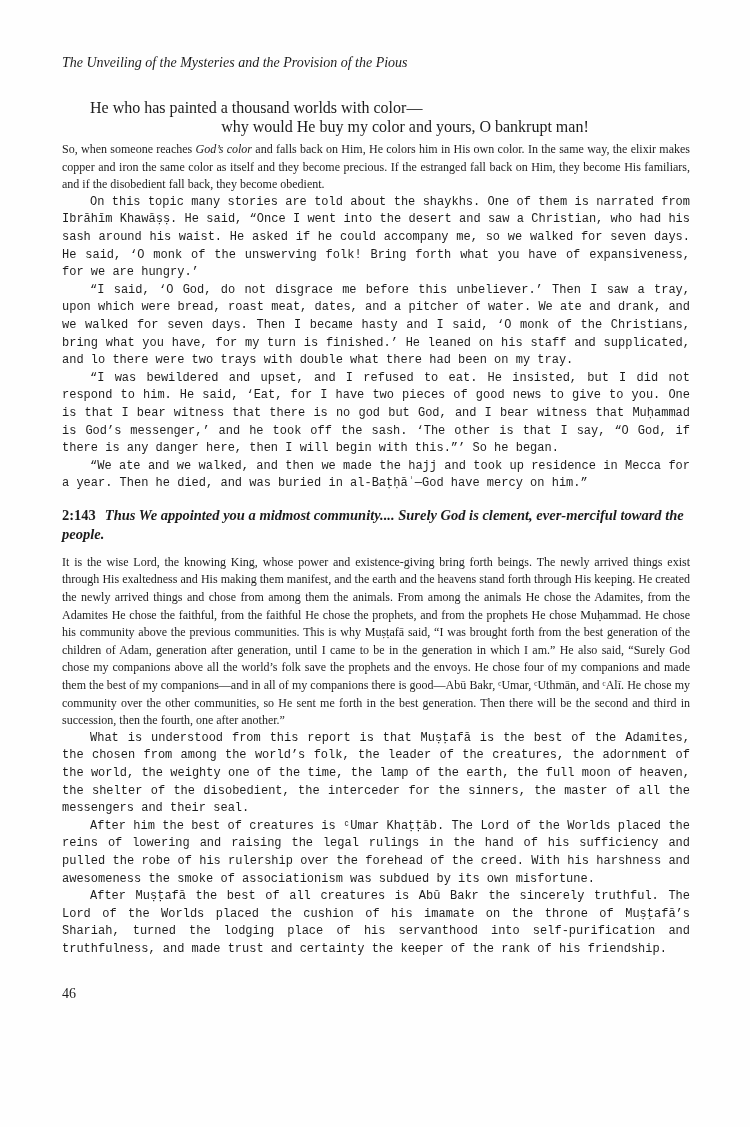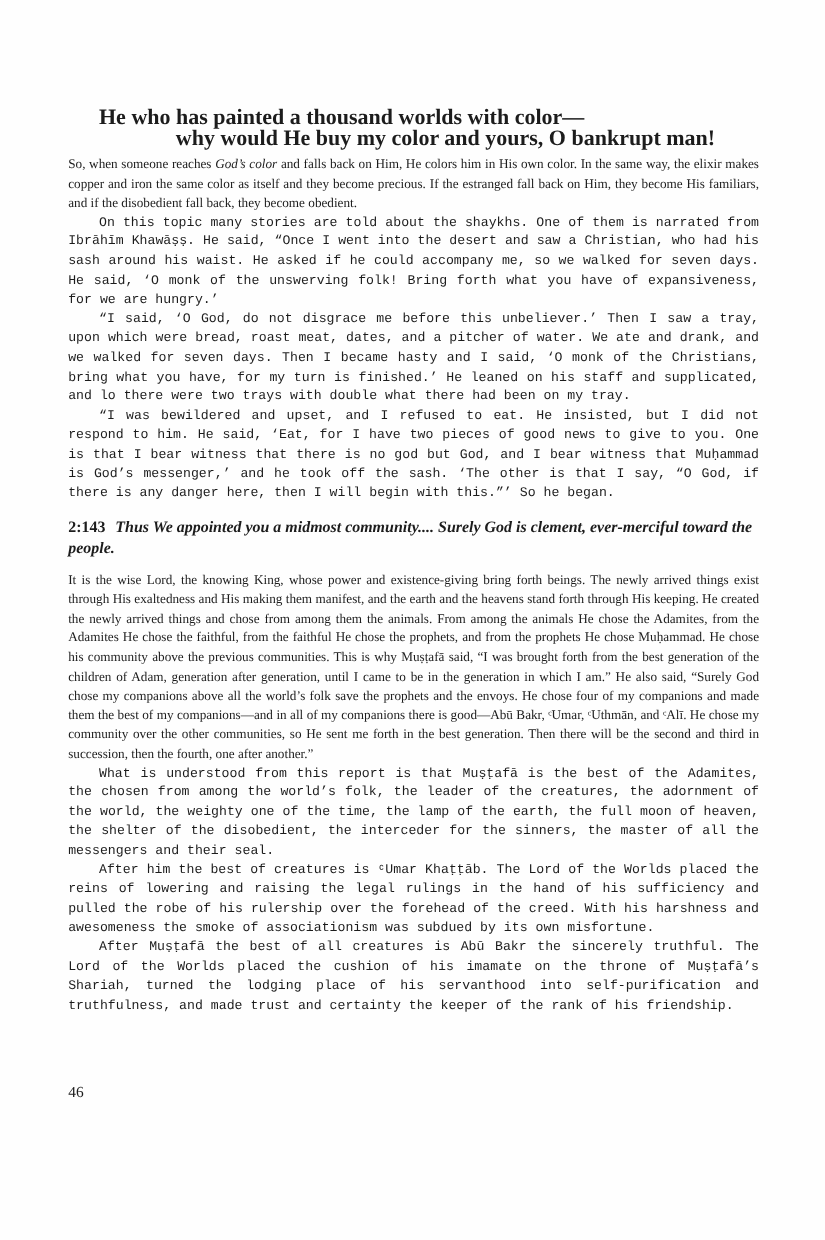--- a/index.html
+++ b/index.html
@@ -24,24 +24,23 @@
     font-size: 14px;
     line-height: 17px;
   }
   .content {
     position: absolute;
     top: 98px;
     left: 62px;
     width: 628px;
   }
   .poem {
-    font-size: 20px;
+    font-size: 16px;
     line-height: 19px;
     margin-bottom: 5px;
-    font-weight: bold;
   }
   .poem-line-1 { padding-left: 28px; }
   .poem-line-2 { padding-left: 58px; text-align: center; }
   .content p {
     margin: 0;
     font-size: 12px;
     line-height: 17.6px;
     text-align: justify;
   }
   .indent { text-indent: 28px; font-family: Liberation Mono, monospace; }
@@ -60,36 +59,38 @@
     left: 62px;
     top: 986px;
     font-size: 14px;
   }
 </style>
 </head>
 <body>
 
 <div class="page">
 
+  <div class="running-header">The Unveiling of the Mysteries and the Provision of the Pious</div>
 
   <div class="content">
 
     <div class="poem">
       <div class="poem-line-1">He who has painted a thousand worlds with color—</div>
       <div class="poem-line-2">why would He buy my color and yours, O bankrupt man!</div>
     </div>
 
     <p><span>So, when someone reaches </span><span class="it">God’s color</span><span> and falls back on Him, He colors him in His own color.  In the same way, the elixir makes copper and iron the same color as itself and they become precious. If the estranged fall back on Him, they become His familiars, and if the disobedient fall back, they become obedient.</span></p>
 
     <p class="indent">On this topic many stories are told about the shaykhs.  One of them is narrated from Ibrāhīm Khawāṣṣ.  He said, “Once I went into the desert and saw a Christian, who had his sash around his waist.  He asked if he could accompany me, so we walked for seven days.  He said, ‘O monk of the unswerving folk!  Bring forth what you have of expansiveness, for we are hungry.’</p>
 
     <p class="indent">“I said, ‘O God, do not disgrace me before this unbeliever.’  Then I saw a tray, upon which were bread, roast meat, dates, and a pitcher of water.  We ate and drank, and we walked for seven days.  Then I became hasty and I said, ‘O monk of the Christians, bring what you have, for my turn is finished.’  He leaned on his staff and supplicated, and lo there were two trays with double what there had been on my tray.</p>
 
     <p class="indent">“I was bewildered and upset, and I refused to eat.  He insisted, but I did not respond to him. He said, ‘Eat, for I have two pieces of good news to give to you.  One is that I bear witness that there is no god but God, and I bear witness that Muḥammad is God’s messenger,’ and he took off the sash.  ‘The other is that I say, “O God, if there is any danger here, then I will begin with this.”’ So he began.</p>
 
+    <p class="indent">“We ate and we walked, and then we made the hajj and took up residence in Mecca for a year. Then he died, and was buried in al-Baṭḥāʾ—God have mercy on him.”</p>
 
     <p class="verse"><span class="vnum">2:143</span><span class="vtext">Thus We appointed you a midmost community.... Surely God is clement, ever-merciful toward the people.</span></p>
 
     <p>It is the wise Lord, the knowing King, whose power and existence-giving bring forth beings. The newly arrived things exist through His exaltedness and His making them manifest, and the earth and the heavens stand forth through His keeping.  He created the newly arrived things and chose from among them the animals.  From among the animals He chose the Adamites, from the Adamites He chose the faithful, from the faithful He chose the prophets, and from the prophets He chose Muḥammad. He chose his community above the previous communities.  This is why Muṣṭafā said, “I was brought forth from the best generation of the children of Adam, generation after generation, until I came to be in the generation in which I am.”  He also said, “Surely God chose my companions above all the world’s folk save the prophets and the envoys.  He chose four of my companions and made them the best of my companions—and in all of my companions there is good—Abū Bakr, ᶜUmar, ᶜUthmān, and ᶜAlī.  He chose my community over the other communities, so He sent me forth in the best generation.  Then there will be the second and third in succession, then the fourth, one after another.”</p>
 
     <p class="indent">What is understood from this report is that Muṣṭafā is the best of the Adamites, the chosen from among the world’s folk, the leader of the creatures, the adornment of the world, the weighty one of the time, the lamp of the earth, the full moon of heaven, the shelter of the disobedient, the interceder for the sinners, the master of all the messengers and their seal.</p>
 
     <p class="indent">After him the best of creatures is ᶜUmar Khaṭṭāb.  The Lord of the Worlds placed the reins of lowering and raising the legal rulings in the hand of his sufficiency and pulled the robe of his rulership over the forehead of the creed.  With his harshness and awesomeness the smoke of associationism was subdued by its own misfortune.</p>
 
     <p class="indent">After Muṣṭafā the best of all creatures is Abū Bakr the sincerely truthful.  The Lord of the Worlds placed the cushion of his imamate on the throne of Muṣṭafā’s Shariah, turned the lodging place of his servanthood into self-purification and truthfulness, and made trust and certainty the keeper of the rank of his friendship.</p>

